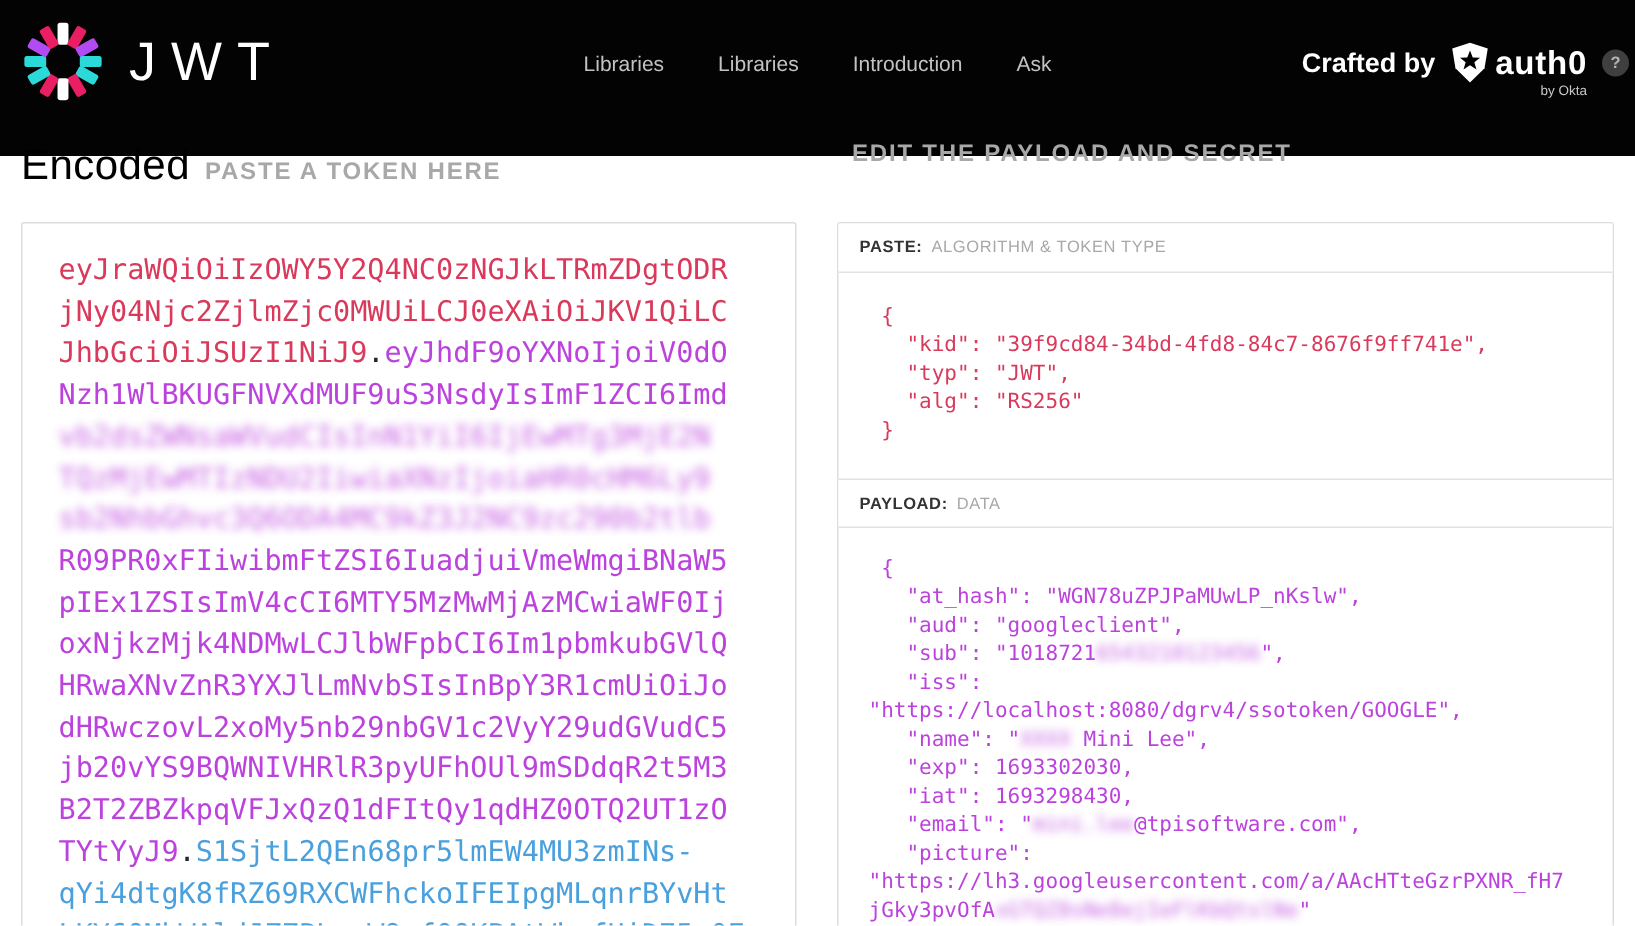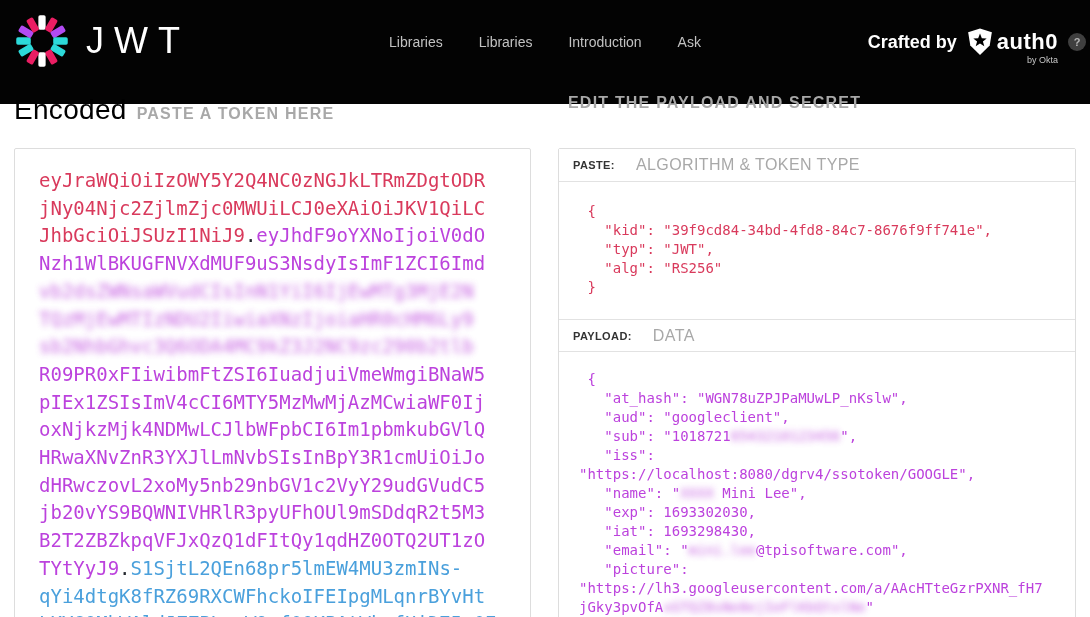--- a/index.html
+++ b/index.html
@@ -47,21 +47,21 @@
            font-size:19px; line-height:27.7px; white-space:pre; }
   .tok-line { white-space:pre; }
 
   
   .decoded-box { position:absolute; left:558px; top:148px; width:518px; height:560px;
                  background:#fff; border:1px solid #ddd; border-radius:2px; }
   .section-bar { height:33px; display:flex; align-items:center; padding:0 14px;
                  border-bottom:1px solid #e2e2e2; background:#fff; }
   .section-bar.mid { border-top:1px solid #e2e2e2; }
   .bar-label { font-size:11px; font-weight:700; color:#333; letter-spacing:.4px; }
-  .bar-sublabel { margin-left:21px; font-size:16px; color:#a8a8a8; letter-spacing:.4px; }
+  .bar-sublabel { margin-left:6px; font-size:11px; color:#a8a8a8; letter-spacing:.4px; }
   .json { font-family:"DejaVu Sans Mono", monospace; font-size:14px;
           line-height:19px; white-space:pre; cursor:text; }
   .json.header-json  { padding:20px 20px 22px 20px; }
   .json.payload-json { padding:18px 20px 20px 20px; }
 
   .blur-seg { filter:blur(3px); opacity:.8; }
 </style>
 </head>
 <body>
 

